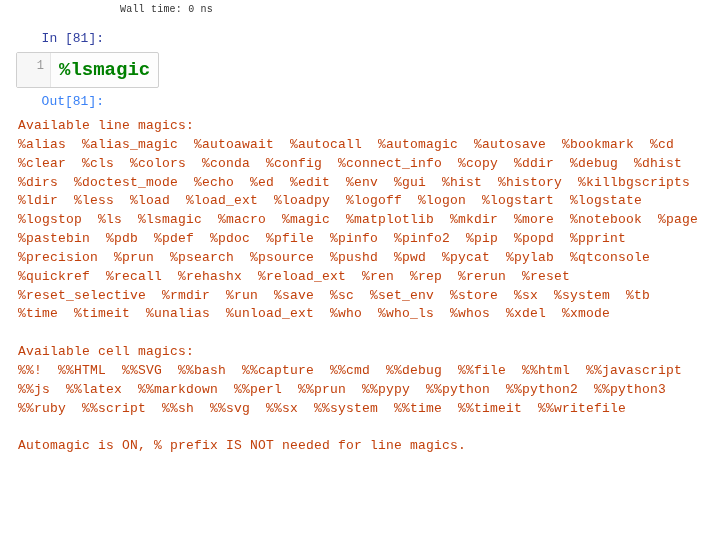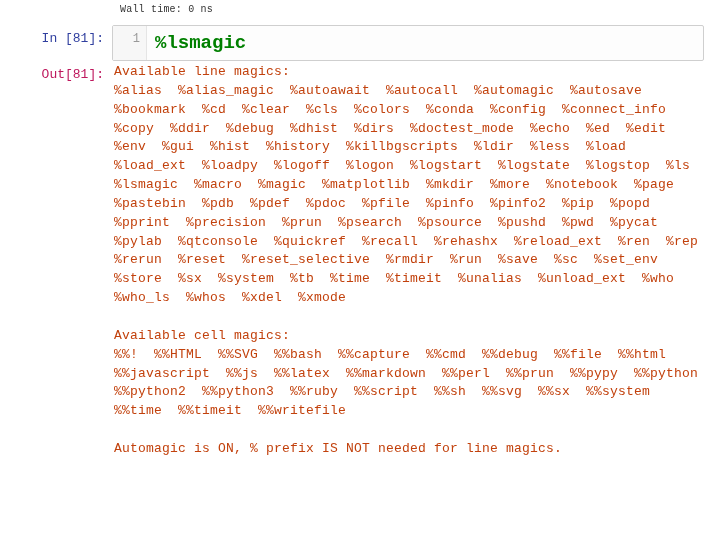--- a/index.html
+++ b/index.html
@@ -21,32 +21,33 @@
     margin-bottom: 10px;
     font-size: 10px;
     letter-spacing: 0.2px;
   }
   .cell {
     margin-bottom: 8px;
   }
   .cell-row {
     display: flex;
     align-items: flex-start;
+    flex-direction: column;
   }
   .prompt {
     width: 96px;
     min-width: 96px;
     text-align: right;
     padding: 6px 8px 6px 0;
     font-family: "Courier New", Consolas, monospace;
     font-size: 13px;
     box-sizing: border-box;
   }
   .prompt.input-prompt { color: #303F9F; }
-  .prompt.output-prompt { color: #be185d; }
+  .prompt.output-prompt { color: #3b82f6; }
   .input-area {
     flex: 1;
     border: 1px solid #cfcfcf;
     border-radius: 2px;
     background: #fdfdfd;
     display: flex;
     align-items: stretch;
   }
   .gutter {
     width: 34px;

